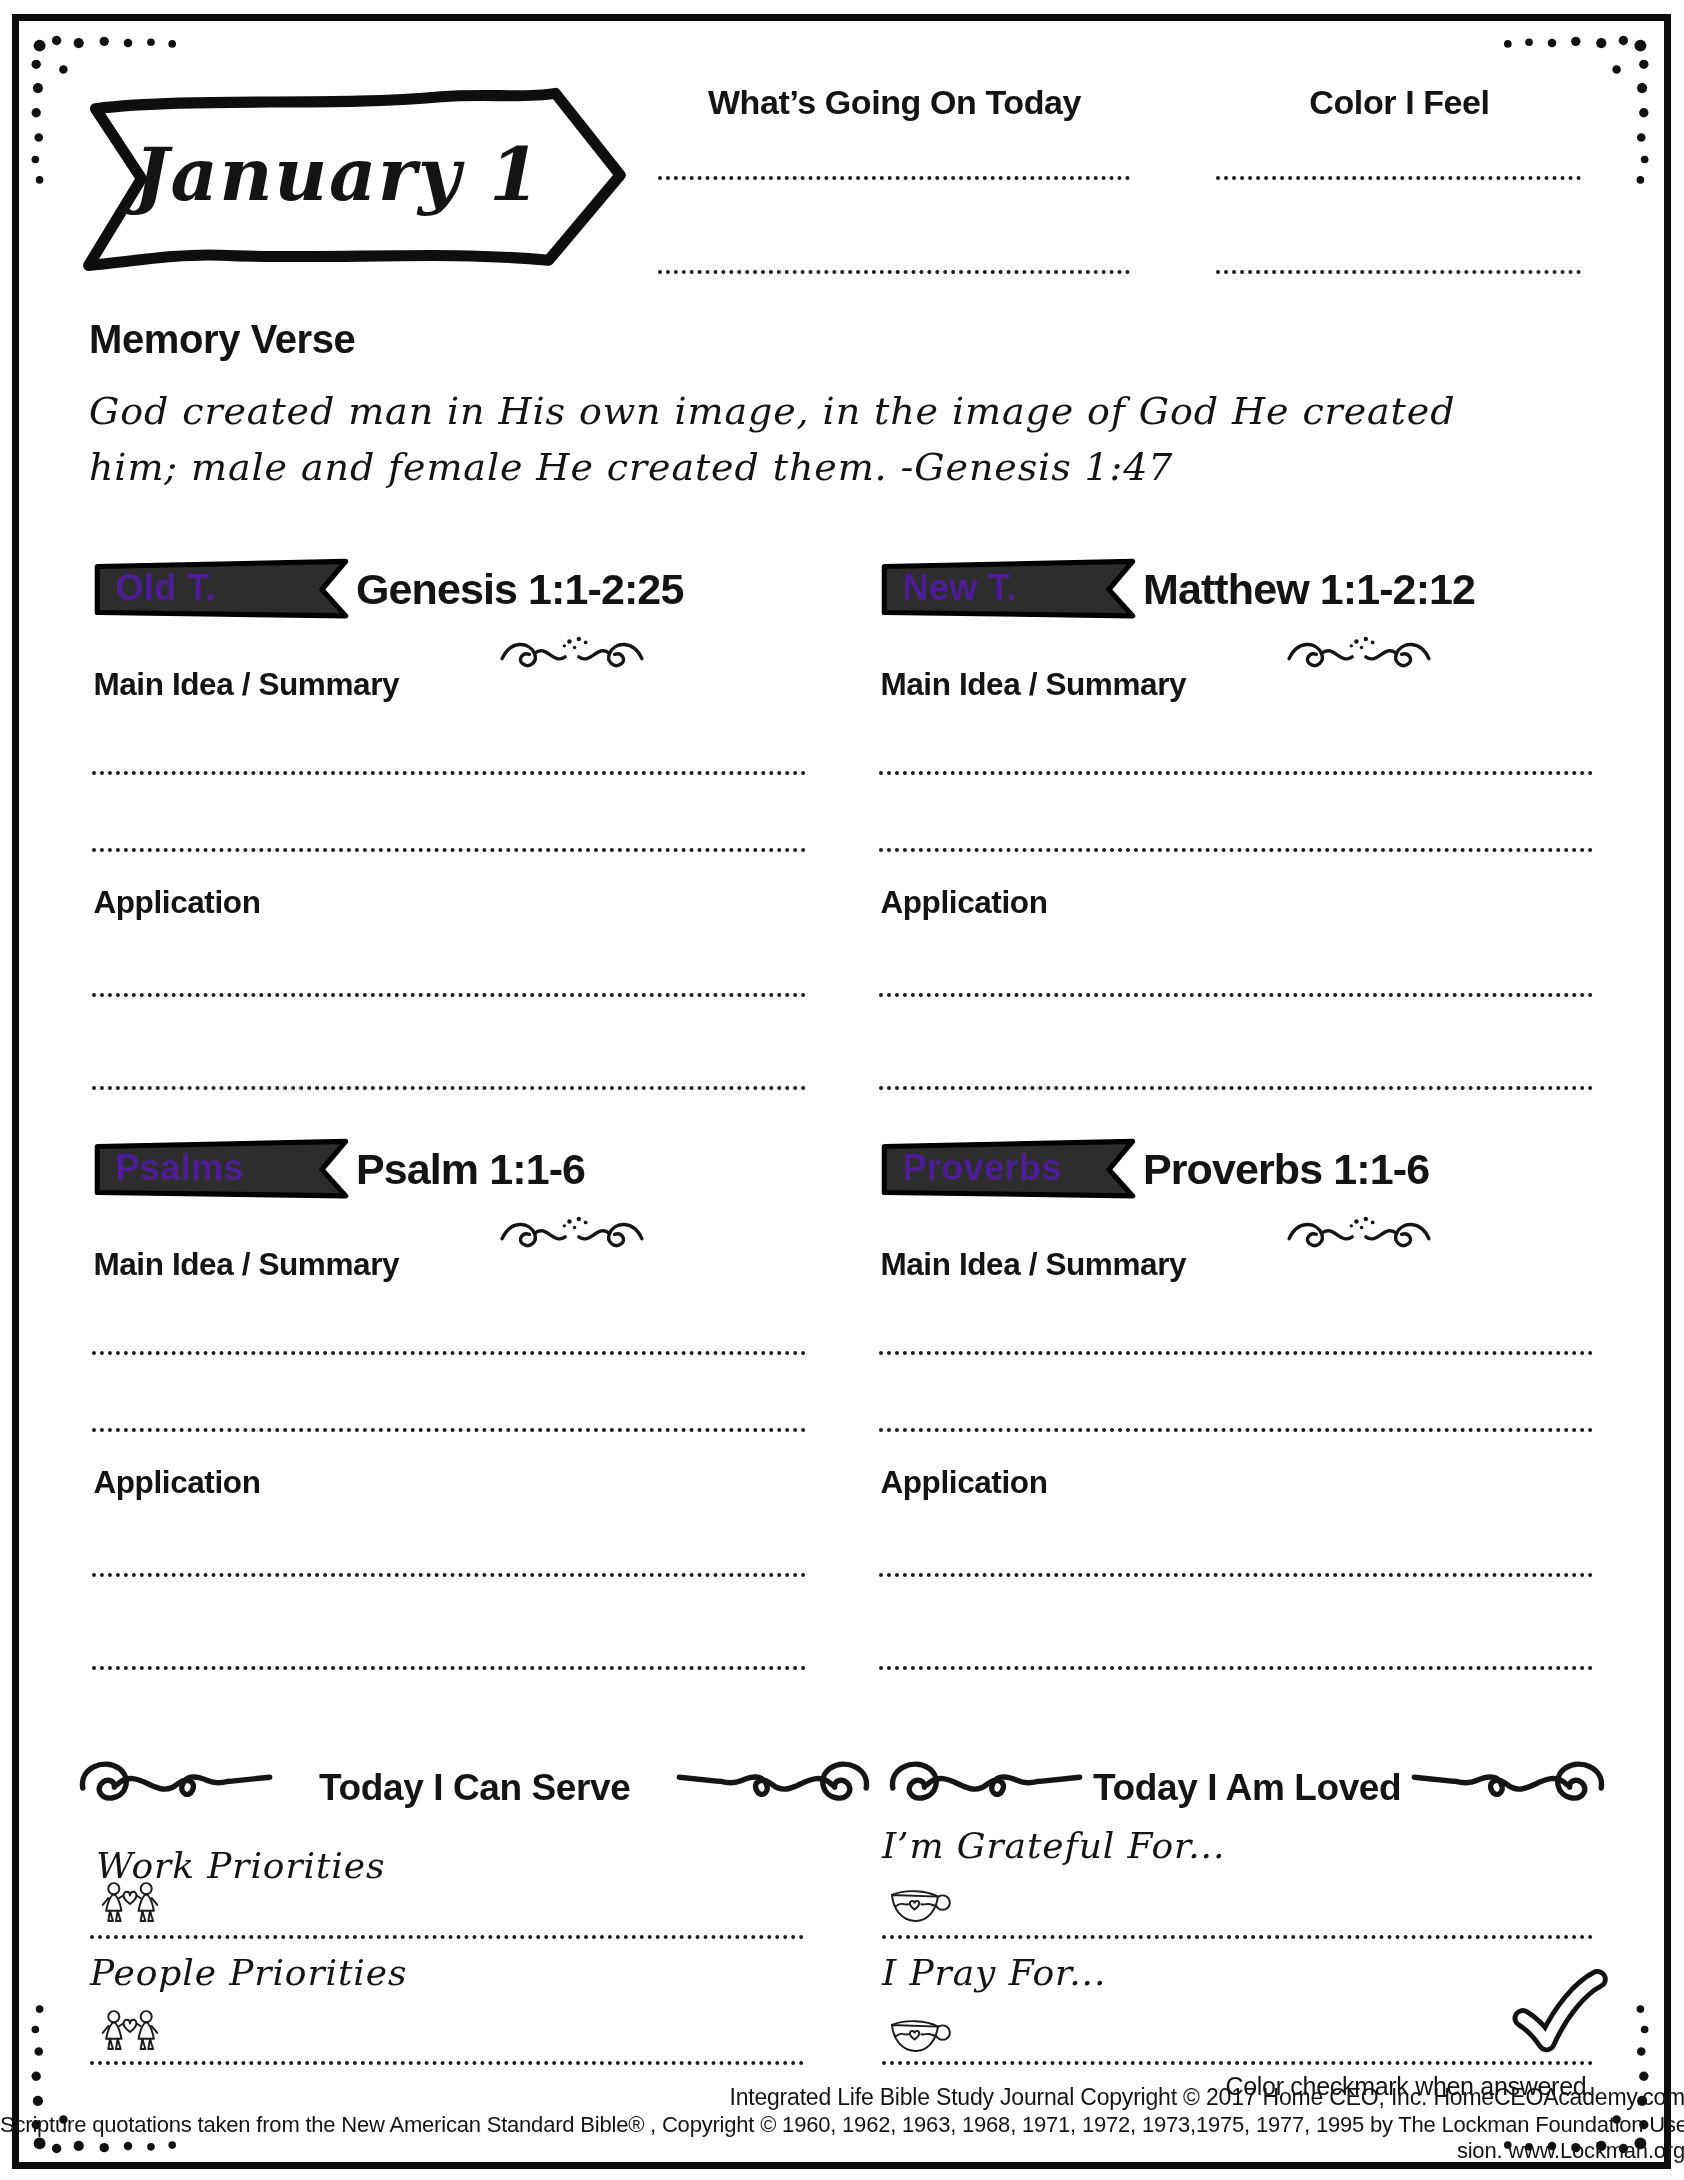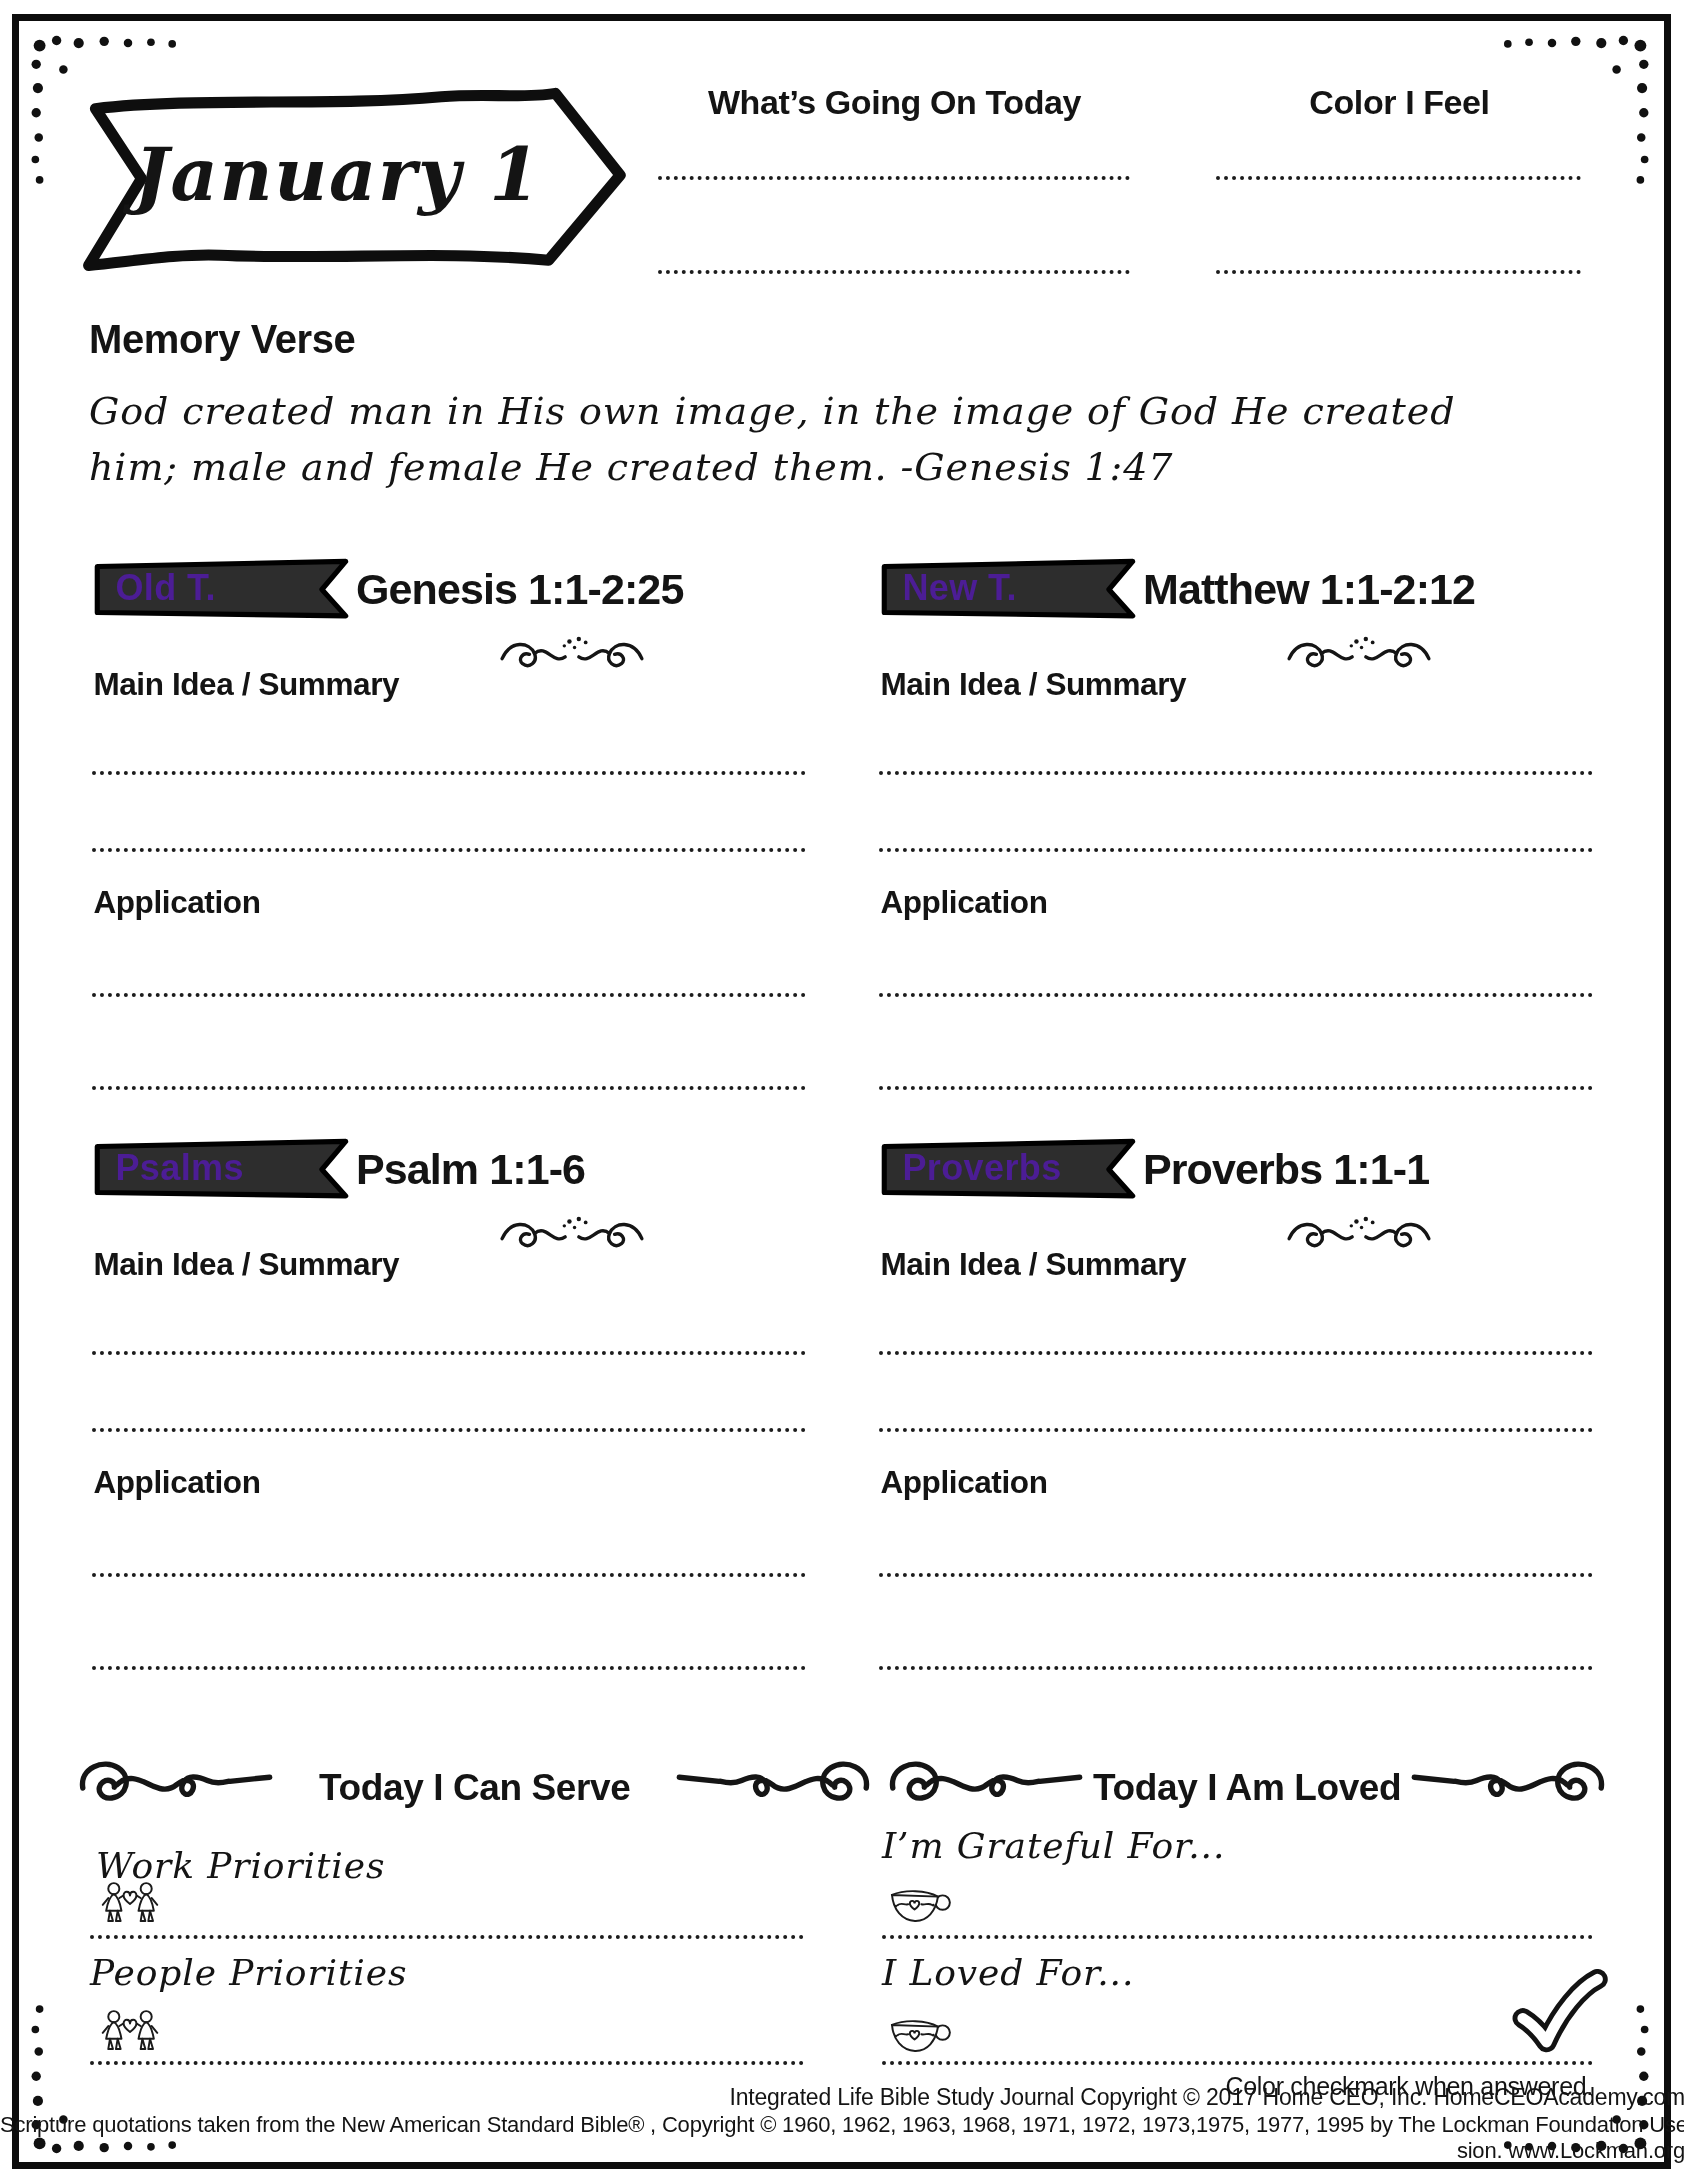--- a/index.html
+++ b/index.html
@@ -226,21 +226,21 @@
     <div class="dline sl l4"></div>
   </div>
 
   <div class="sec" style="left:877px;top:1135px;">
     <div class="ribbon">
       <svg viewBox="0 0 302 74">
           <use href="#ribbon-g"></use>
         </svg>
       <span class="tag">Proverbs</span>
     </div>
-    <div class="reading">Proverbs 1:1-1</div>
+    <div class="reading">Proverbs 1:1-6</div>
     <svg class="flourish" viewBox="0 0 176 48">
         <use href="#flourish-g"></use>
       </svg>
     <div class="lbl mis">Main Idea / Summary</div>
     <div class="dline sl l1"></div>
     <div class="dline sl l2"></div>
     <div class="lbl app">Application</div>
     <div class="dline sl l3"></div>
     <div class="dline sl l4"></div>
   </div>
@@ -272,21 +272,21 @@
     <div class="bb-title">Today I Am Loved</div>
     <svg class="swirl" viewBox="0 0 248 84" style="transform:scaleX(-1);">
         <use href="#swirl-g"></use>
       </svg>
   </div>
   <div class="script-lbl" style="left:882px;top:1825px;">I’m Grateful For...</div>
   <svg class="mini-icon" style="left:889px;top:1882px;width:63px;height:48px;" viewBox="0 0 74 56">
       <use href="#teacup-g"></use>
     </svg>
   <div class="dline" style="left:882px;top:1935px;width:711px;"></div>
-  <div class="script-lbl" style="left:882px;top:1952px;">I Loved For...</div>
+  <div class="script-lbl" style="left:882px;top:1952px;">I Pray For...</div>
   <svg class="mini-icon" style="left:889px;top:2012px;width:63px;height:48px;" viewBox="0 0 74 56">
       <use href="#teacup-g"></use>
     </svg>
   <div class="dline" style="left:882px;top:2061px;width:711px;"></div>
 
   <svg class="checkmark" viewBox="0 0 122 100">
     <path d="M16 58 C26 64 36 74 44 86 C60 50 84 22 104 12" fill="none" stroke="#131313" stroke-width="24" stroke-linecap="round" stroke-linejoin="round"></path>
     <path d="M16 58 C26 64 36 74 44 86 C60 50 84 22 104 12" fill="none" stroke="#ffffff" stroke-width="12.5" stroke-linecap="round" stroke-linejoin="round"></path>
   </svg>
   <div class="check-caption">Color checkmark when answered.</div>

